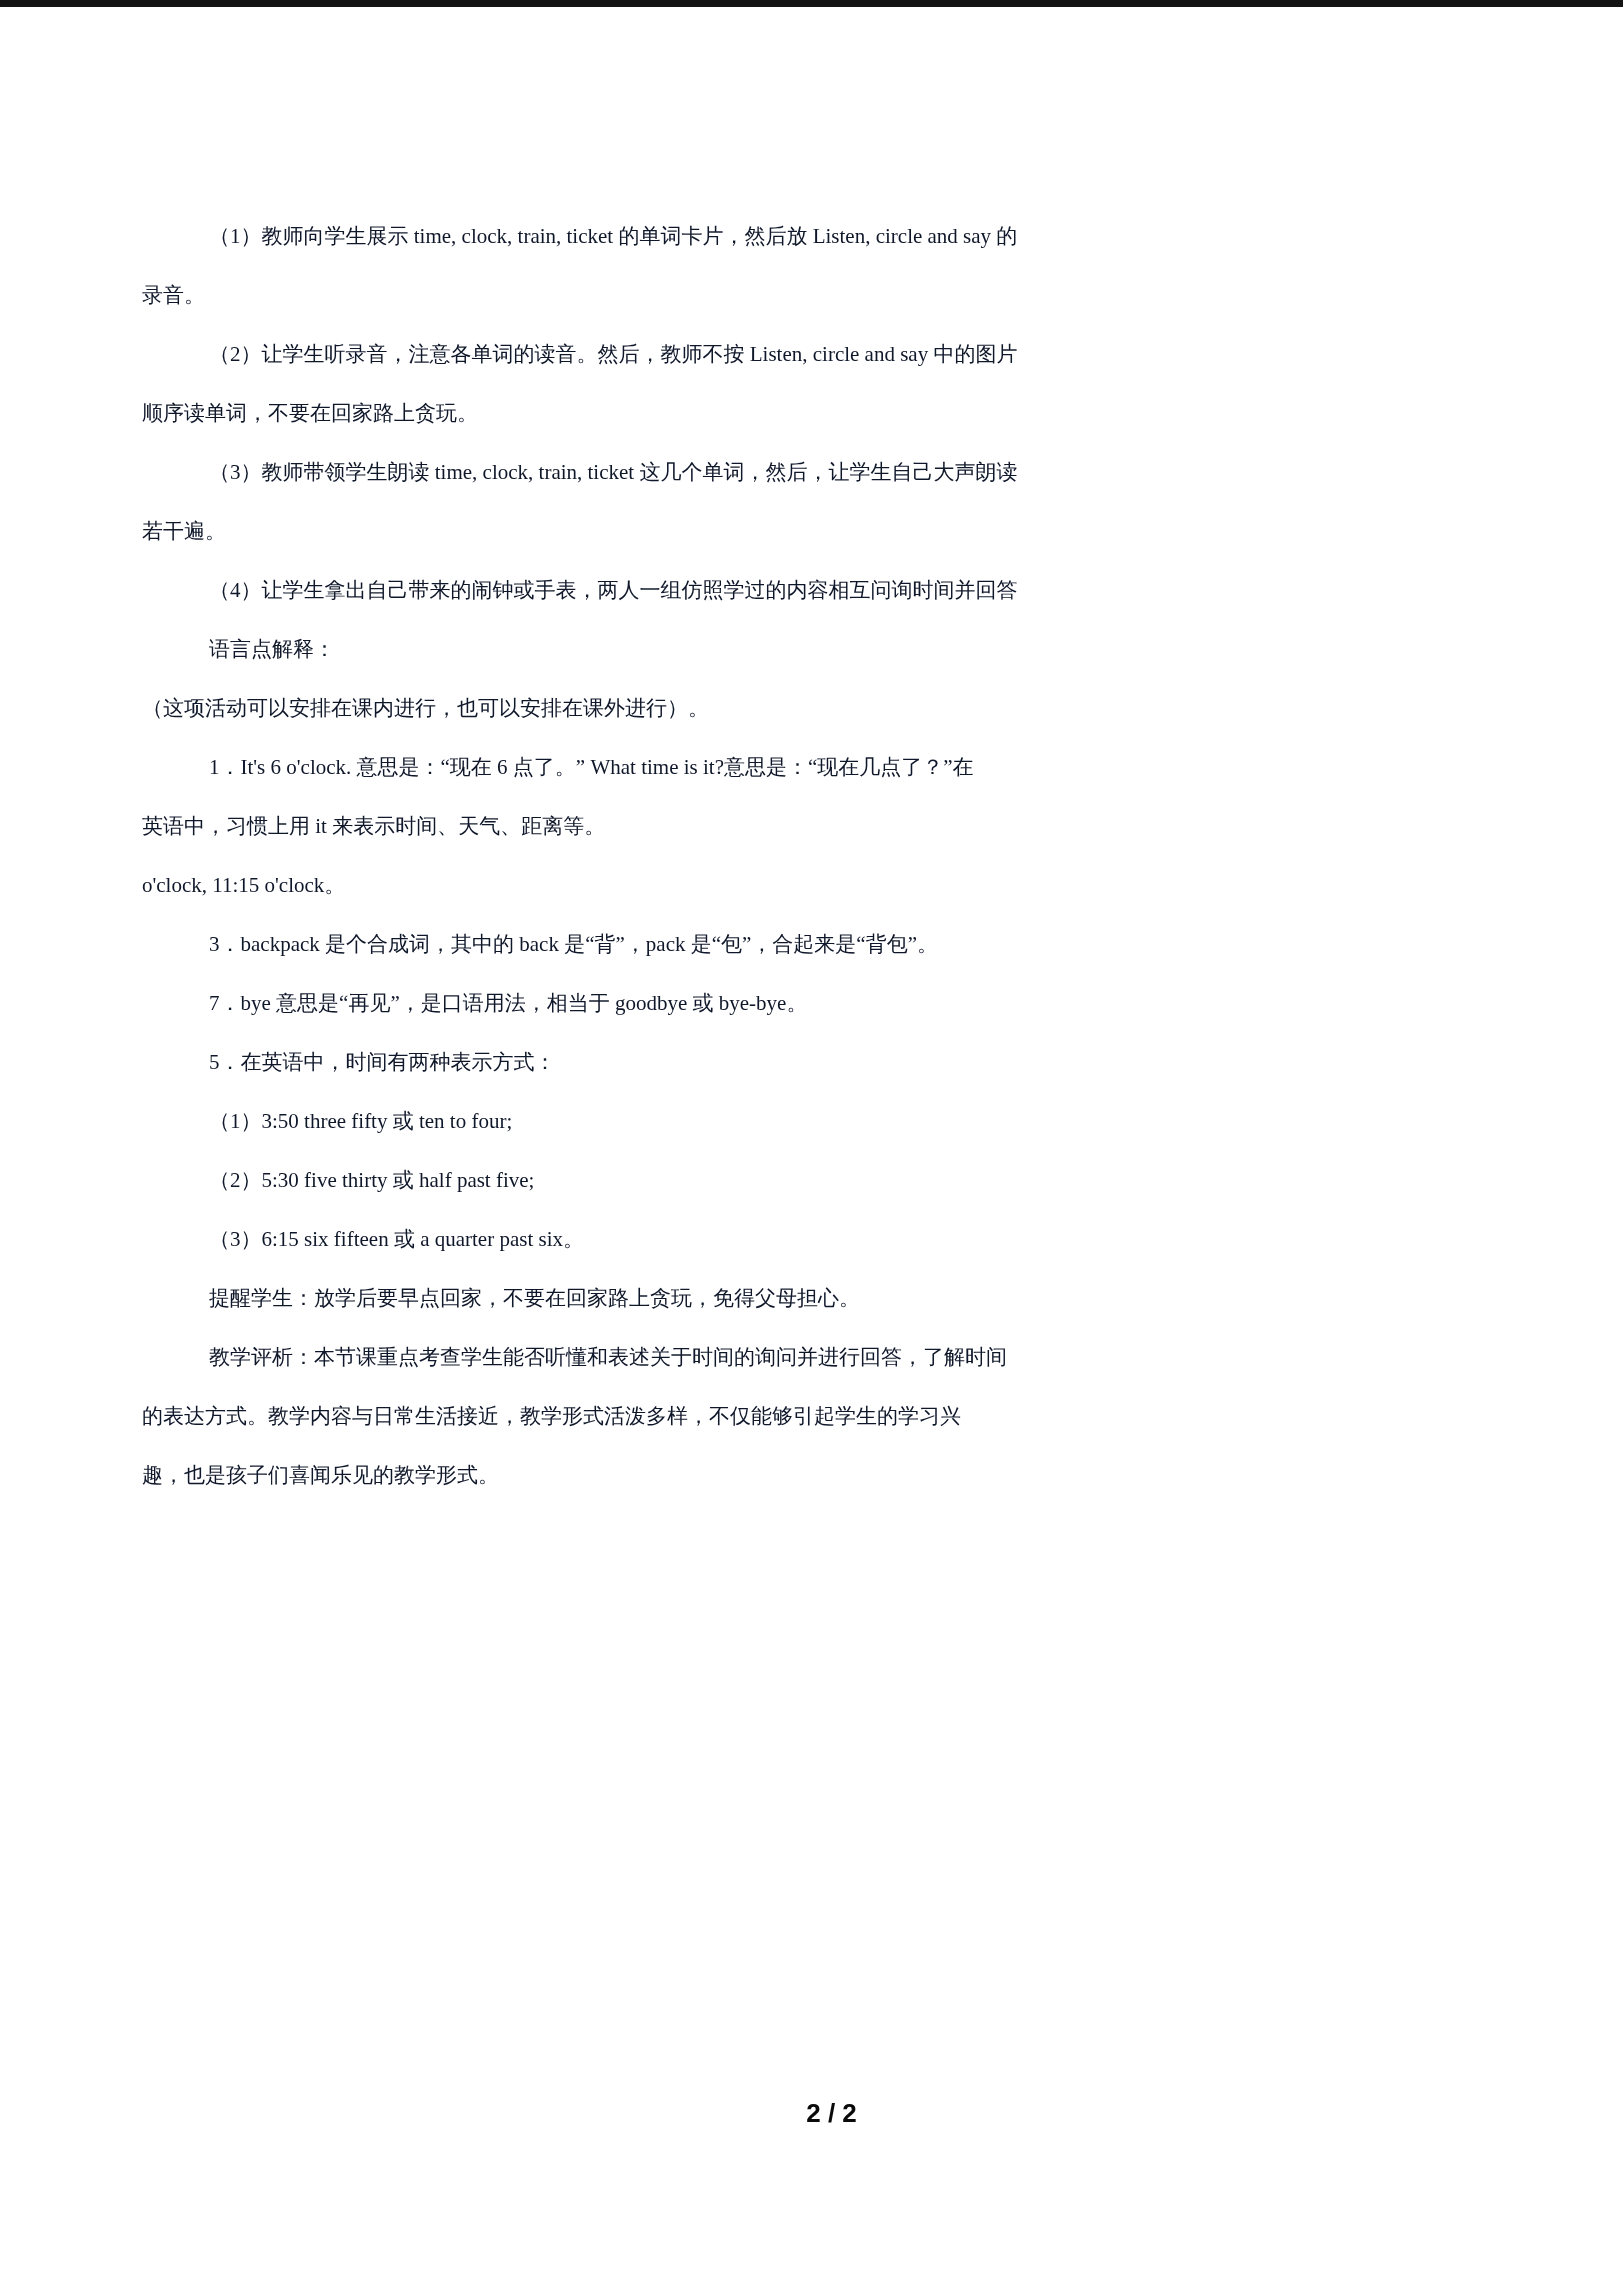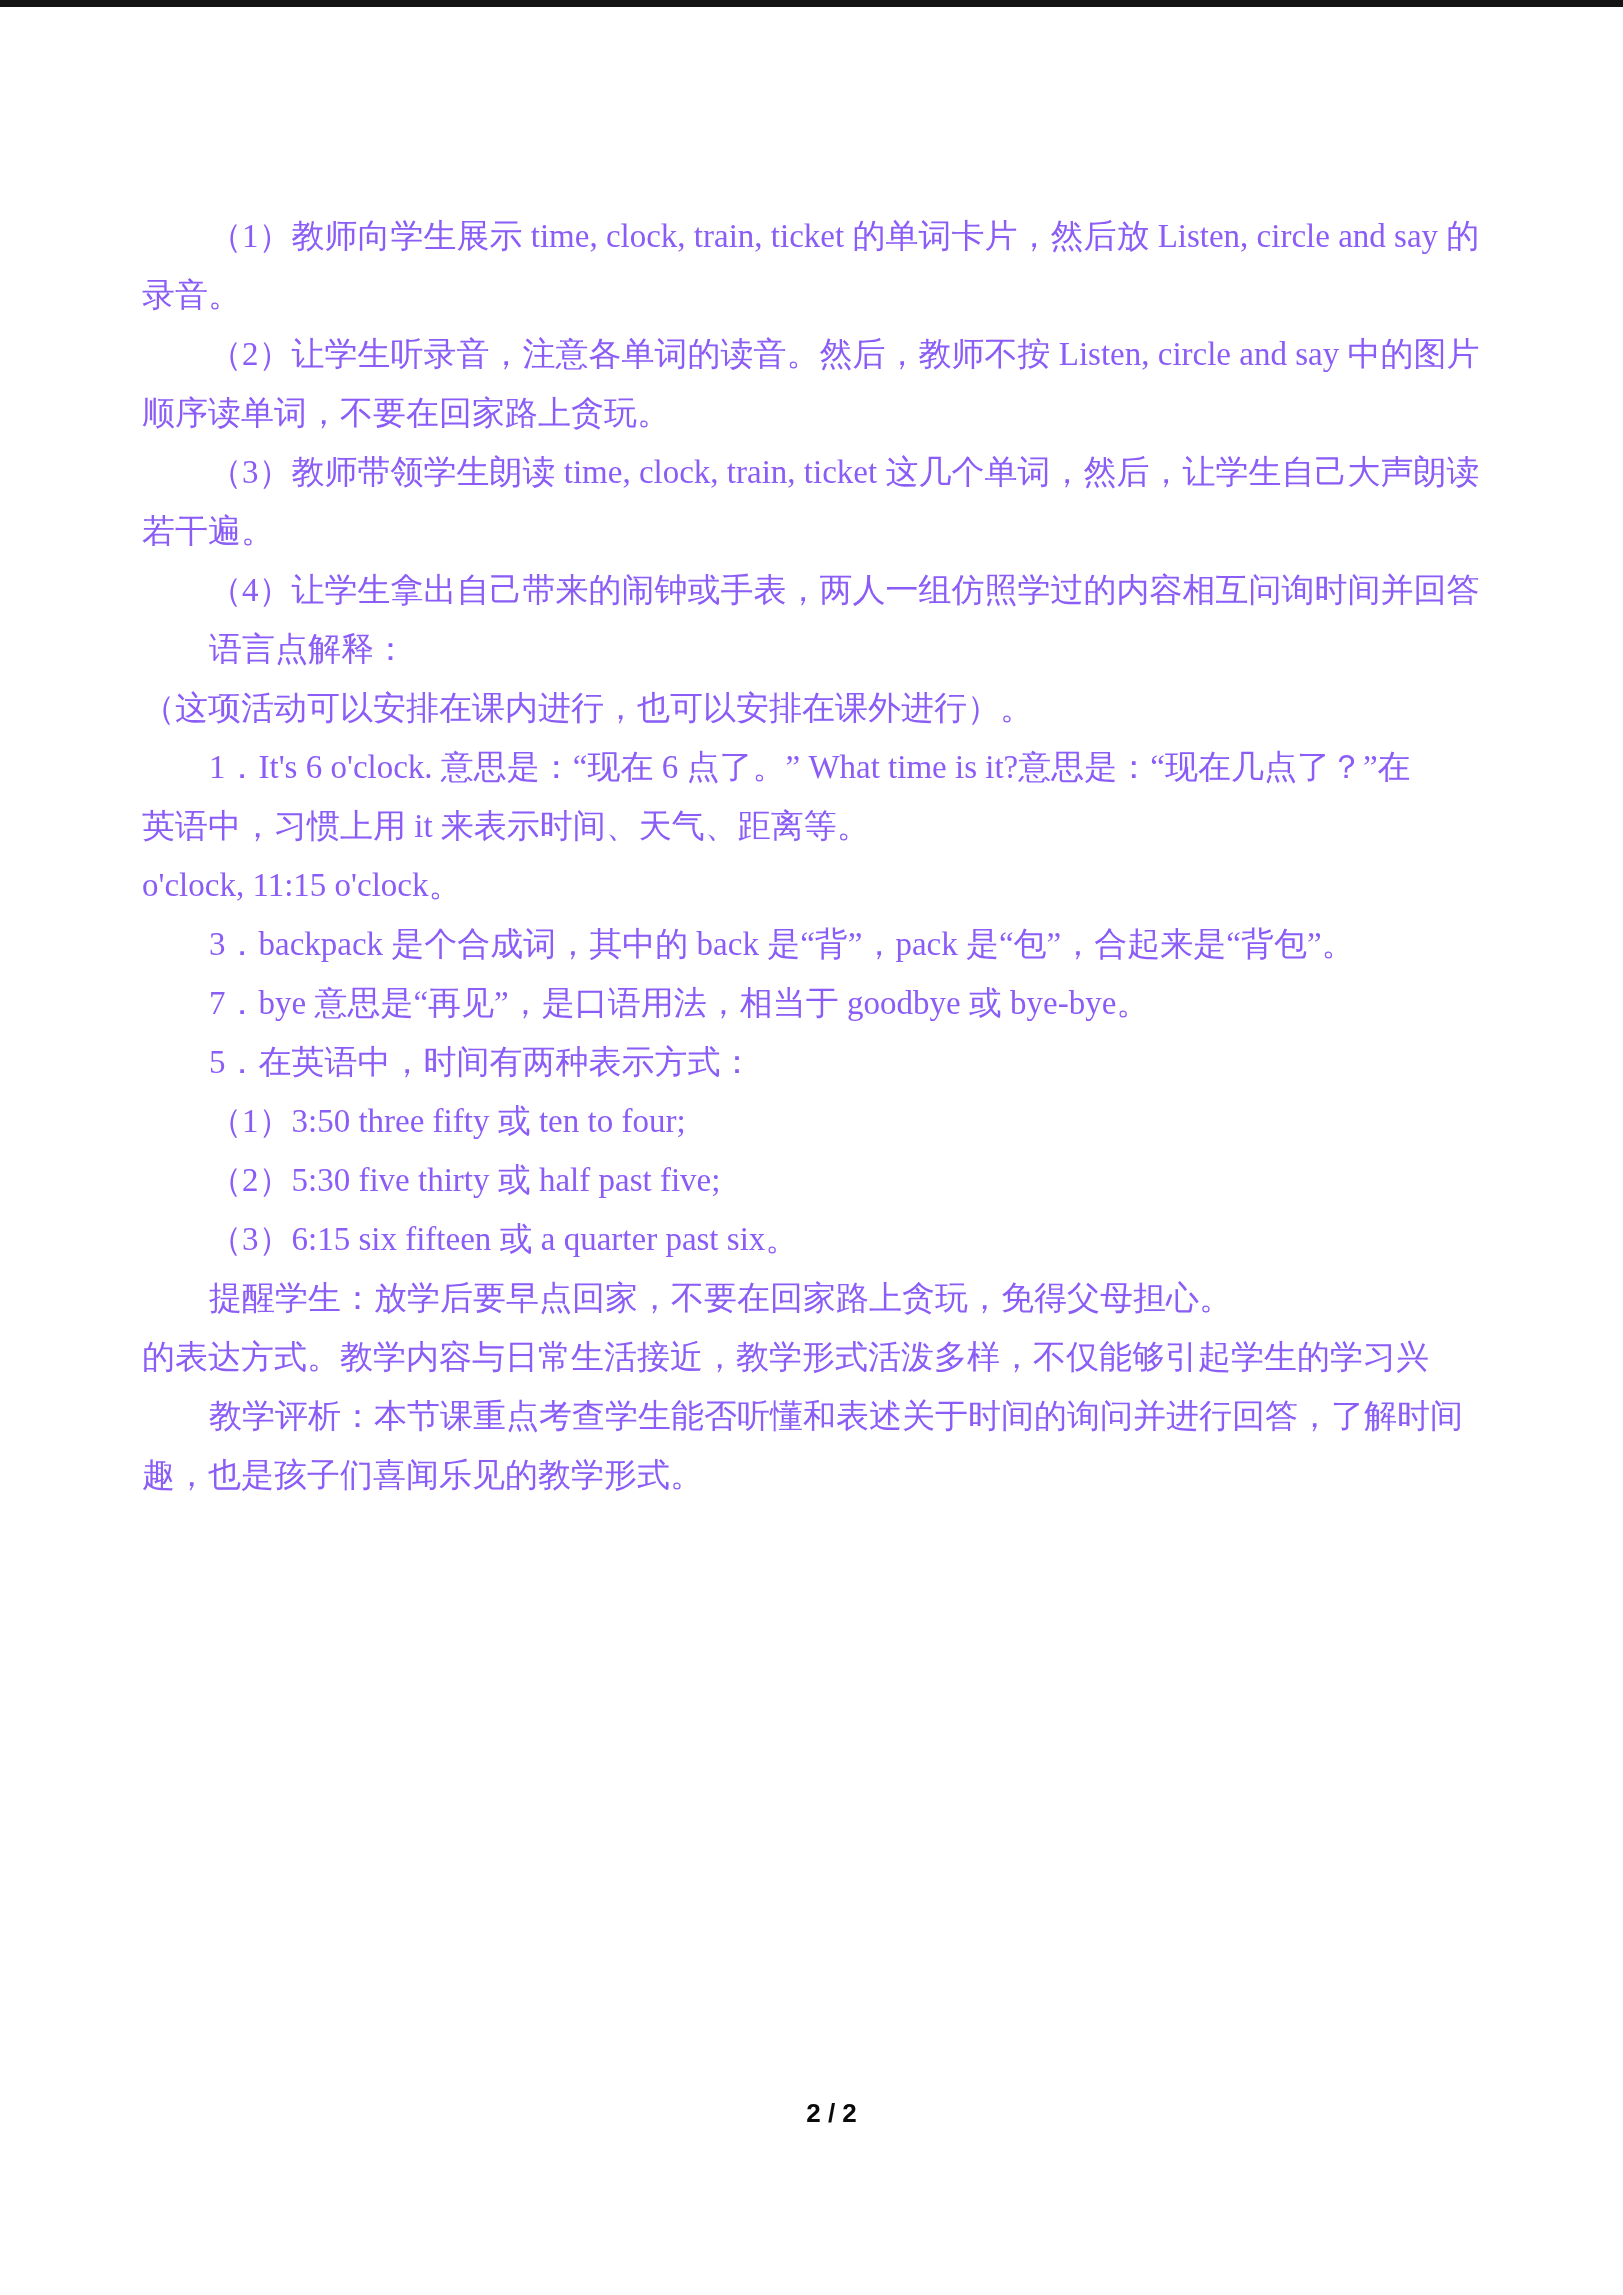--- a/index.html
+++ b/index.html
@@ -22,23 +22,23 @@
     left: 0;
     width: 1623px;
     height: 6.8px;
     background: #141414;
   }
   .content {
     position: absolute;
     top: 207px;
     left: 142px;
     width: 1338px;
-    font-size: 33px;
+    font-size: 21px;
     line-height: 59px;
-    color: #8b5cf6;
+    color: #0f172a;
   }
   .line {
     white-space: pre;
     height: 59px;
   }
   .line.indent {
     padding-left: 67px; 
   }
   .footer {
     position: absolute;
@@ -73,21 +73,21 @@
       <div class="line indent">1．It's 6 o'clock. 意思是：“现在 6 点了。” What time is it?意思是：“现在几点了？”在</div>
       <div class="line">英语中，习惯上用 it 来表示时间、天气、距离等。</div>
       <div class="line">o'clock, 11:15 o'clock。</div>
       <div class="line indent">3．backpack 是个合成词，其中的 back 是“背”，pack 是“包”，合起来是“背包”。</div>
       <div class="line indent">7．bye 意思是“再见”，是口语用法，相当于 goodbye 或 bye-bye。</div>
       <div class="line indent">5．在英语中，时间有两种表示方式：</div>
       <div class="line indent">（1）3:50 three fifty 或 ten to four;</div>
       <div class="line indent">（2）5:30 five thirty 或 half past five;</div>
       <div class="line indent">（3）6:15 six fifteen 或 a quarter past six。</div>
       <div class="line indent">提醒学生：放学后要早点回家，不要在回家路上贪玩，免得父母担心。</div>
+      <div class="line indent">教学评析：本节课重点考查学生能否听懂和表述关于时间的询问并进行回答，了解时间</div>
       <div class="line">的表达方式。教学内容与日常生活接近，教学形式活泼多样，不仅能够引起学生的学习兴</div>
-      <div class="line indent">教学评析：本节课重点考查学生能否听懂和表述关于时间的询问并进行回答，了解时间</div>
       <div class="line">趣，也是孩子们喜闻乐见的教学形式。</div>
     </div>
   <div class="footer">
     <span class="page-num">2 / 2</span>
   </div>
 </div>
 
 
 </body></html>

